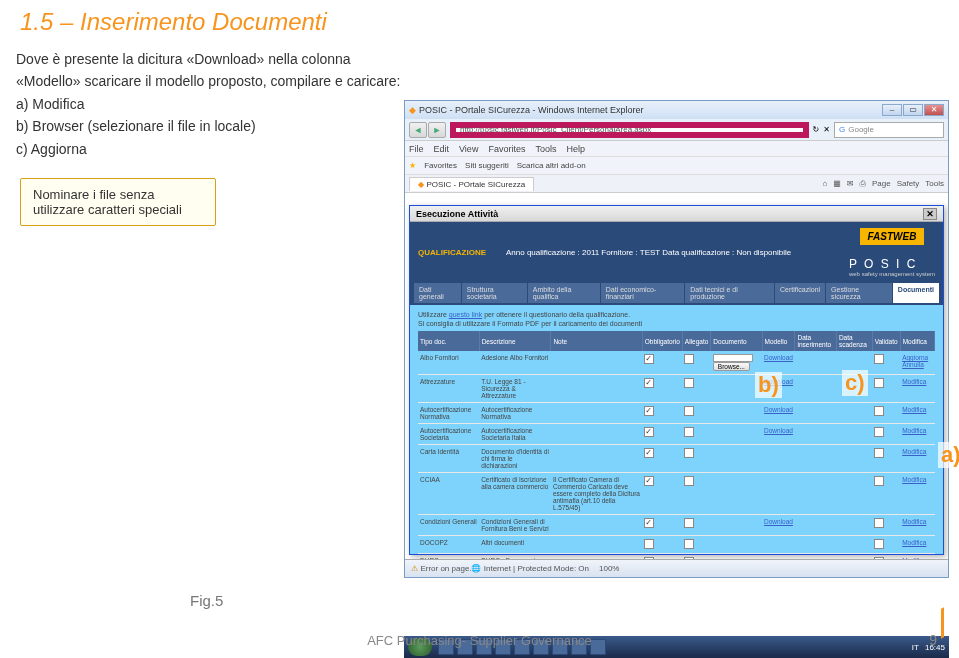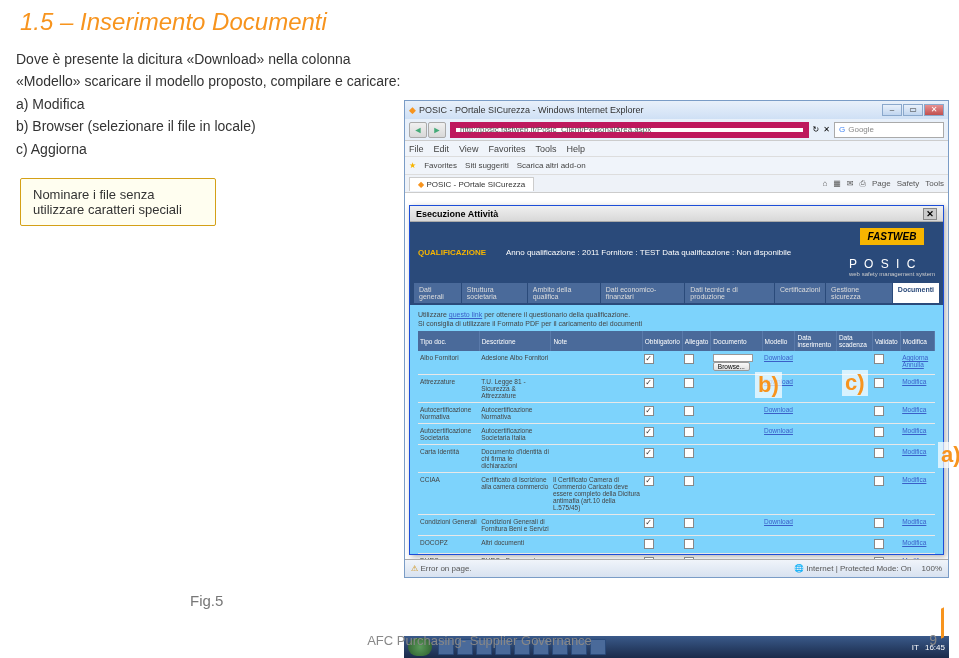--- a/index.html
+++ b/index.html
@@ -54,21 +54,21 @@
   .elenco-sub a { color: #3a5fc8; text-decoration: underline; }
   
   .doc-table { width: 100%; border-collapse: collapse; font-size: 6.5px; margin-top: 4px; }
   .doc-table th { background: #4a6a9a; color: #fff; text-align: left; padding: 3px 2px; font-weight: normal; border-right: 1px solid #5a7aaa; }
   .doc-table td { padding: 3px 2px; border-bottom: 1px solid #e8e8e8; color: #444; vertical-align: top; }
   .doc-table td.link { color: #3a5fc8; text-decoration: underline; cursor: pointer; }
   .chk { width: 10px; height: 10px; border: 1px solid #888; display: inline-block; background: #fff; }
   .chk.on::after { content: "✓"; font-size: 8px; color: #333; display: block; line-height: 8px; }
   .browse-btn { background: linear-gradient(#f8f8f8,#e0e0e0); border: 1px solid #999; padding: 0 4px; font-size: 6.5px; border-radius: 2px; }
   
-  .status-bar { position: absolute; bottom: 0; left: 0; right: 0; height: 18px; background: linear-gradient(#f0f4fa,#d8e2f0); border-top: 1px solid #aaa; display: flex; align-items: center; padding: 0 6px; font-size: 8px; color: #555; justify-content: space-between; }
+  .status-bar { position: absolute; bottom: 0; left: 0; right: 0; height: 18px; background: linear-gradient(#f0f4fa,#d8e2f0); border-top: 1px solid #aaa; display: flex; align-items: center; padding: 0 6px; font-size: 8px; color: #555; justify-content: flex-start; }
   .status-right { display: flex; gap: 10px; align-items: center; }
   
   .taskbar { position: absolute; bottom: 0; left: 404px; width: 545px; height: 22px; background: linear-gradient(#3a5a8a,#1a2a4a); display: flex; align-items: center; padding: 0 4px; font-size: 8px; color: #fff; }
   .start-orb { width: 24px; height: 18px; background: radial-gradient(circle,#5a9a5a,#2a5a2a); border-radius: 10px; margin-right: 6px; }
   .task-icons { display: flex; gap: 3px; }
   .task-icon { width: 16px; height: 16px; background: #4a6a9a; border: 1px solid #2a4a7a; border-radius: 1px; }
   .tray { margin-left: auto; display: flex; align-items: center; gap: 6px; }
   
   .annotation { position: absolute; color: #f7941e; font-size: 22px; font-weight: bold; background: rgba(255,255,255,0.7); padding: 0 3px; }
   .ann-b { top: 372px; left: 755px; }

